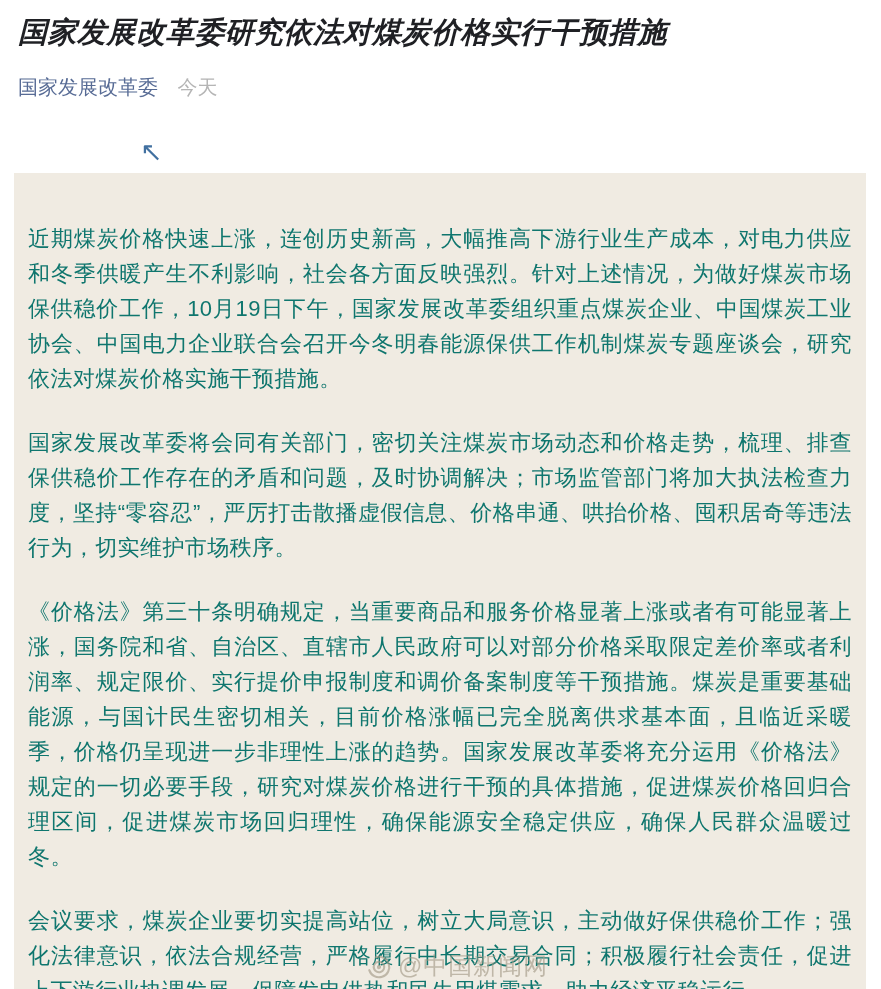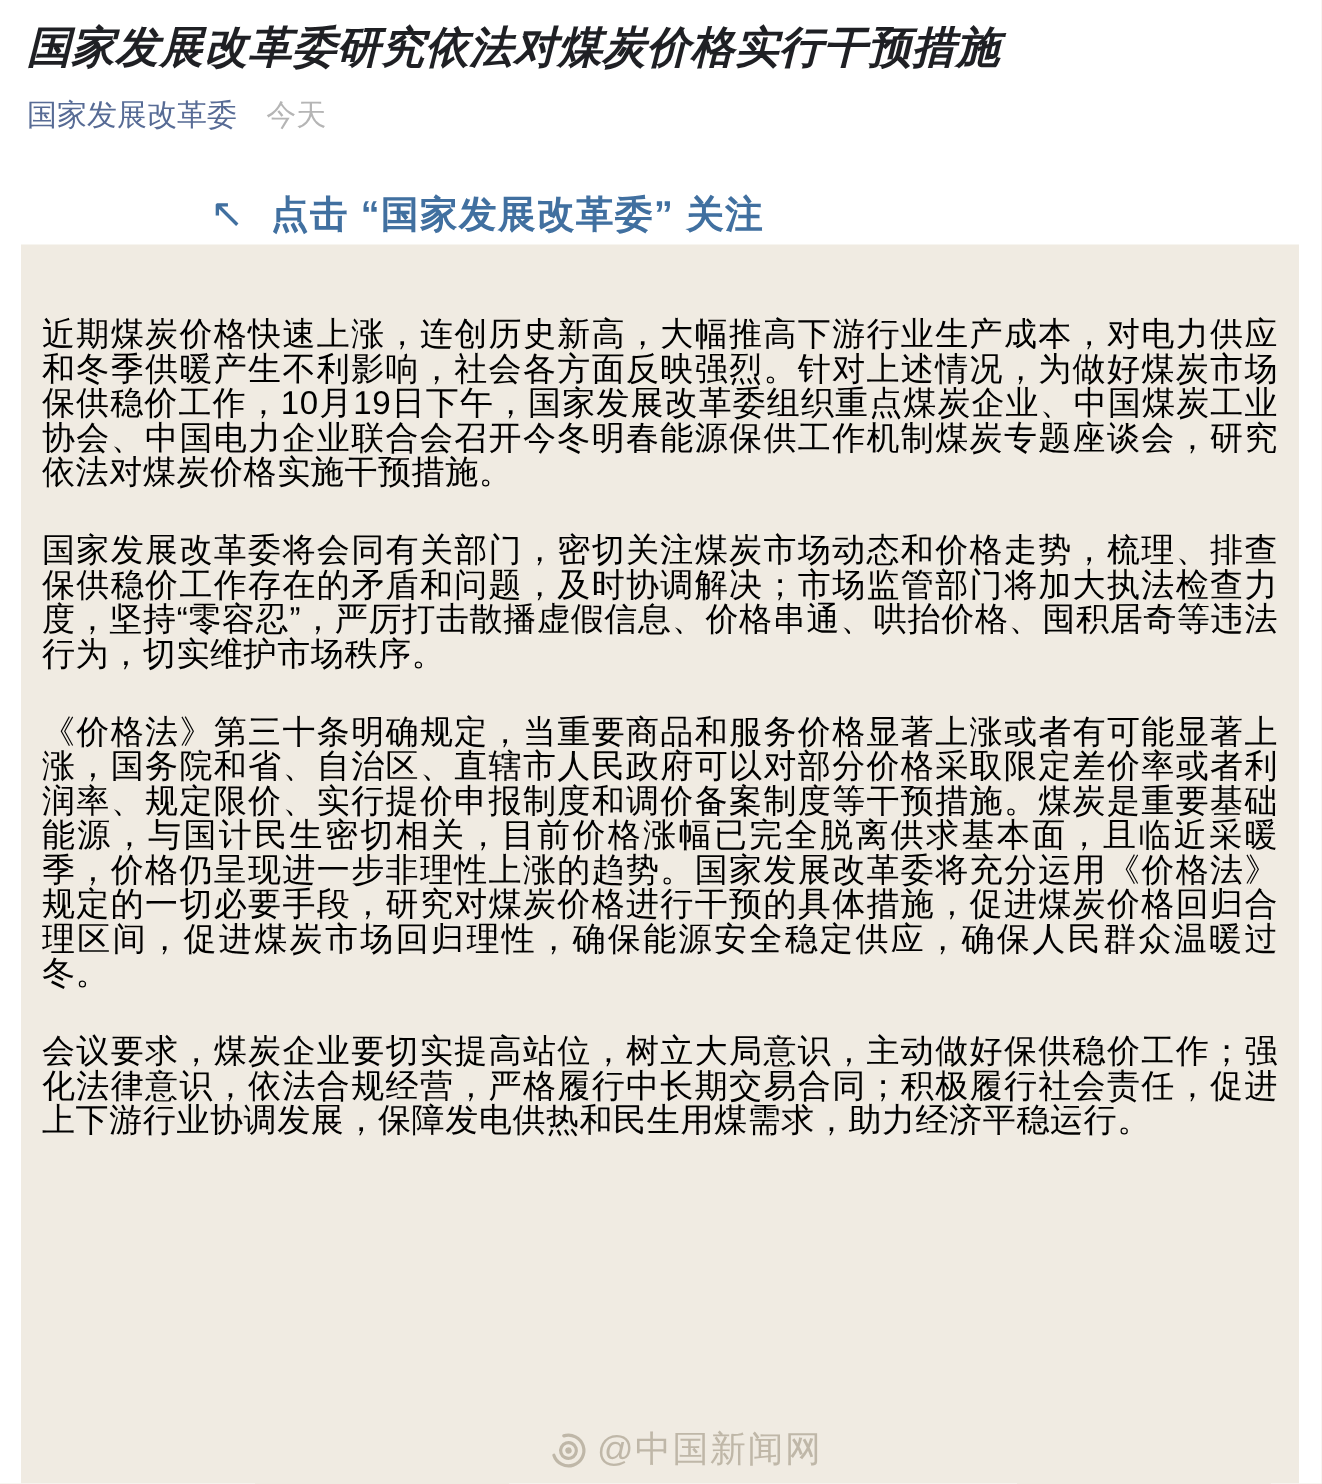--- a/index.html
+++ b/index.html
@@ -17,21 +17,21 @@
   .header { padding: 13px 18px 0 18px; }
   .title {
     margin: 0;
     font-size: 29px;
     line-height: 38px;
     font-weight: 700;
     color: #1f2024;
     letter-spacing: 0.5px;
     font-style: italic;
   }
-  .byline { margin-top: 12px; font-size: 20px; line-height: 28px; }
+  .byline { margin-top: 22px; font-size: 20px; line-height: 28px; }
   .account { color: #576b95; cursor: pointer; }
   .time { color: #b5b5b5; margin-left: 14px; }
 
   
   .follow-banner {
     margin-top: 34px;
     padding-left: 140px;
     height: 35px;
     display: flex;
     align-items: center;
@@ -47,23 +47,23 @@
     margin-right: 17px;
     line-height: 1;
   }
 
   
   .article {
     flex: 1;
     margin: 3px 15px 0 14px;
     background: #f0ebe2;
     padding: 48px 14px 10px 14px;
-    color: #000000;
+    color: #0f766e;
     font-size: 22px;
-    line-height: 23px;
+    line-height: 35px;
     text-align: justify;
     letter-spacing: 0.4px;
     overflow: hidden;
   }
   .article p { margin: 0 0 29px 0; }
   .article p:last-child { margin-bottom: 0; }
 
   
   .watermark {
     position: absolute;
@@ -93,21 +93,20 @@
   <div class="header">
     <h1 class="title">国家发展改革委研究依法对煤炭价格实行干预措施</h1>
     <div class="byline">
       <span class="account">国家发展改革委</span>
       <span class="time">今天</span>
     </div>
   </div>
 
   <div class="follow-banner">
     <span class="arrow">↖</span>
-    <span>点击 “国家发展改革委” 关注</span>
   </div>
 
   <div class="article">
     <p>近期煤炭价格快速上涨，连创历史新高，大幅推高下游行业生产成本，对电力供应和冬季供暖产生不利影响，社会各方面反映强烈。针对上述情况，为做好煤炭市场保供稳价工作，10月19日下午，国家发展改革委组织重点煤炭企业、中国煤炭工业协会、中国电力企业联合会召开今冬明春能源保供工作机制煤炭专题座谈会，研究依法对煤炭价格实施干预措施。</p>
     <p>国家发展改革委将会同有关部门，密切关注煤炭市场动态和价格走势，梳理、排查保供稳价工作存在的矛盾和问题，及时协调解决；市场监管部门将加大执法检查力度，坚持“零容忍”，严厉打击散播虚假信息、价格串通、哄抬价格、囤积居奇等违法行为，切实维护市场秩序。</p>
     <p>《价格法》第三十条明确规定，当重要商品和服务价格显著上涨或者有可能显著上涨，国务院和省、自治区、直辖市人民政府可以对部分价格采取限定差价率或者利润率、规定限价、实行提价申报制度和调价备案制度等干预措施。煤炭是重要基础能源，与国计民生密切相关，目前价格涨幅已完全脱离供求基本面，且临近采暖季，价格仍呈现进一步非理性上涨的趋势。国家发展改革委将充分运用《价格法》规定的一切必要手段，研究对煤炭价格进行干预的具体措施，促进煤炭价格回归合理区间，促进煤炭市场回归理性，确保能源安全稳定供应，确保人民群众温暖过冬。</p>
     <p>会议要求，煤炭企业要切实提高站位，树立大局意识，主动做好保供稳价工作；强化法律意识，依法合规经营，严格履行中长期交易合同；积极履行社会责任，促进上下游行业协调发展，保障发电供热和民生用煤需求，助力经济平稳运行。</p>
   </div>
 
   <div class="watermark">

